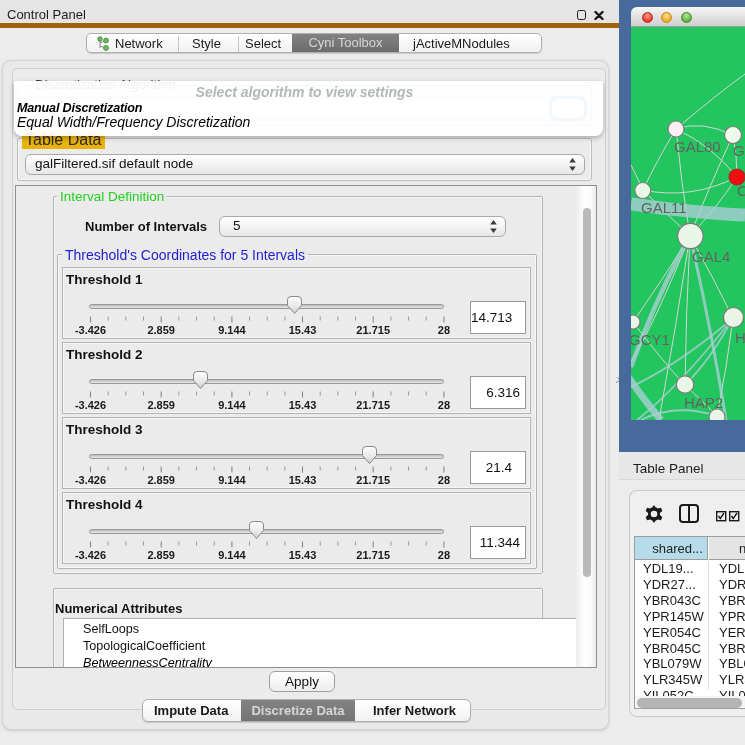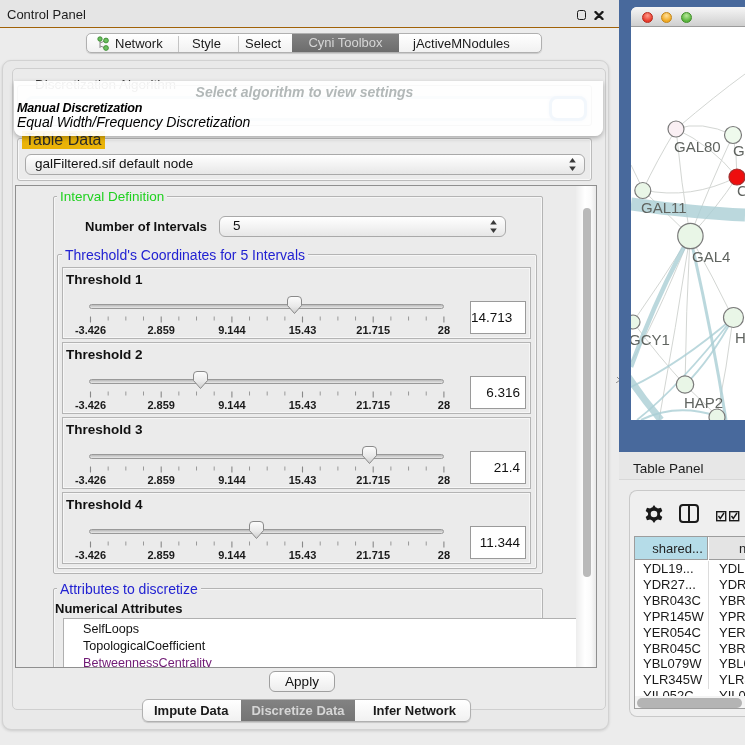--- a/index.html
+++ b/index.html
@@ -3,21 +3,21 @@
 <meta charset="utf-8">
 <style>
 * { margin:0; padding:0; box-sizing:border-box; }
 html,body { width:745px; height:745px; overflow:hidden; }
 body { font-family:"Liberation Sans", sans-serif; background:#ececec; position:relative; }
 .abs { position:absolute; }
 </style>
 </head>
 <body>
 
-<div class="abs" id="titlebar" style="left:0;top:0;width:619px;height:28px;background:#e5e5e5;border-bottom:1px solid #a16207;">
+<div class="abs" id="titlebar" style="left:0;top:0;width:619px;height:28px;background:#e5e5e5;border-bottom:5px solid #a16207;">
   <span class="abs" style="left:7px;top:7px;font-size:13px;color:#1c1c1c;">Control Panel</span>
   <span class="abs" style="left:577px;top:10px;width:9px;height:10px;border:1.8px solid #1a1a1a;border-radius:2.5px;"></span>
   <svg class="abs" style="left:594px;top:11px;" width="10" height="9" viewBox="0 0 10 9">
       <path d="M1.5 1 L8.5 8 M8.5 1 L1.5 8" stroke="#1a1a1a" stroke-width="2.4" stroke-linecap="round"></path>
     </svg>
 </div>
 
 <div class="abs" id="toptabs" style="left:86px;top:33px;width:456px;height:20px;background:linear-gradient(#ffffff,#f1f1f1);border:1px solid #b0b0b0;border-radius:5px;overflow:hidden;box-shadow:0 1px 1px rgba(0,0,0,0.15);">
   <svg class="abs" style="left:10px;top:2px;" width="12" height="15" viewBox="0 0 12 15">
     <path d="M3 3 L3 12 M3 7 L9 4.5 M3 10 L9 12" stroke="#8a8a8a" stroke-width="1" fill="none"></path>
@@ -195,21 +195,21 @@
     <svg class="abs" style="left:298.2px;top:27px;" width="17" height="20" viewBox="0 0 17 20">
 <defs>
           <linearGradient id="tg3" x1="0" y1="0" x2="0" y2="1">
             <stop offset="0" stop-color="#fdfdfd"></stop>
             <stop offset="0.6" stop-color="#e8e8e8"></stop>
             <stop offset="1" stop-color="#cccccc"></stop>
           </linearGradient>
         </defs>
 <path d="M1.5 5 Q1.5 1.5 5 1.5 H12 Q15.5 1.5 15.5 5 V10.5 L8.5 18.5 L1.5 10.5 Z" fill="url(#tg3)" stroke="#8a8a8a" stroke-width="1"></path>
       </svg>
-    <div class="abs" style="left:407px;top:33px;width:56px;height:33px;background:#fff;border:1px solid #9a9a9a;font-size:13.5px;color:#111;text-align:right;line-height:31px;padding-right:5px;">21.4</div>
+    <div class="abs" style="left:407px;top:33px;width:56px;height:33px;background:#fff;border:1px solid #9a9a9a;font-size:13.5px;color:#111;text-align:right;line-height:31px;padding-right:13px;">21.4</div>
   </div>
   <div class="abs" style="left:46px;top:306px;width:469px;height:72px;border:1px solid #b4b4b4;background:#ebebeb;box-shadow:inset 0 0 0 1px #f6f6f6;">
     <span class="abs" style="left:3px;top:3.5px;font-size:13.5px;font-weight:bold;color:#111;">Threshold 4</span>
     <div class="abs" style="left:26px;top:36px;width:355px;height:5px;background:linear-gradient(#b9b9b9,#e8e8e8);border:1px solid #999;border-radius:2.5px;"></div>
     <svg class="abs" style="left:0px;top:47px;" width="420" height="9" viewBox="0 0 420 9">
         <line x1="27.5" y1="1.5" x2="27.5" y2="7.5" stroke="#888" stroke-width="1.1"></line>
         <line x1="45.17" y1="1.5" x2="45.17" y2="5.5" stroke="#999" stroke-width="1"></line>
         <line x1="62.84" y1="1.5" x2="62.84" y2="5.5" stroke="#999" stroke-width="1"></line>
         <line x1="80.51" y1="1.5" x2="80.51" y2="5.5" stroke="#999" stroke-width="1"></line>
         <line x1="98.2" y1="1.5" x2="98.2" y2="7.5" stroke="#888" stroke-width="1.1"></line>
@@ -243,26 +243,25 @@
             <stop offset="0.6" stop-color="#e8e8e8"></stop>
             <stop offset="1" stop-color="#cccccc"></stop>
           </linearGradient>
         </defs>
 <path d="M1.5 5 Q1.5 1.5 5 1.5 H12 Q15.5 1.5 15.5 5 V10.5 L8.5 18.5 L1.5 10.5 Z" fill="url(#tg4)" stroke="#8a8a8a" stroke-width="1"></path>
       </svg>
     <div class="abs" style="left:407px;top:33px;width:56px;height:33px;background:#fff;border:1px solid #9a9a9a;font-size:13.5px;color:#111;text-align:right;line-height:31px;padding-right:5px;">11.344</div>
   </div>
 
   <div class="abs" style="left:37px;top:402px;width:490px;height:100px;border:1px solid #b4b4b4;border-radius:2px;box-shadow:inset 0 0 0 1px #f6f6f6;"></div>
-  <span class="abs" style="left:41px;top:394.5px;font-size:14px;color:#2222d2;background:#ebebeb;padding:0 3px;">Attributes to discretize</span>
   <span class="abs" style="left:39px;top:415px;font-size:13px;font-weight:bold;color:#111;">Numerical Attributes</span>
   <div class="abs" style="left:47px;top:432px;width:565px;height:56px;background:#fff;border:1px solid #b0b0b0;">
     <span class="abs" style="left:19px;top:3px;font-size:12.6px;color:#111;">SelfLoops</span>
     <span class="abs" style="left:19px;top:20px;font-size:12.6px;color:#111;">TopologicalCoefficient</span>
-    <span class="abs" style="left:19px;top:37px;font-size:12.6px;color:#701a75;">BetweennessCentrality</span>
+    <span class="abs" style="left:19px;top:37px;font-size:12.6px;color:#000000;font-style:italic;">BetweennessCentrality</span>
     <div class="abs" style="right:1px;top:0;width:12px;height:55px;background:#f2f2f2;"></div>
     <div class="abs" style="right:3px;top:5px;width:8px;height:50px;background:#b6b6b6;border-radius:4px;"></div>
   </div>
 </div>
 
 <div class="abs" style="left:576px;top:186px;width:20px;height:481px;background:linear-gradient(90deg,#ededed,#ffffff 45%,#fafafa 75%,#e8e8e8);"></div>
 <div class="abs" style="left:583px;top:208px;width:8px;height:369px;background:#b9b9b9;border-radius:4px;"></div>
 
 <div class="abs" style="left:269px;top:671px;width:66px;height:21px;background:linear-gradient(#ffffff,#ededed);border:1px solid #9f9f9f;border-radius:6px;text-align:center;font-size:13.5px;color:#111;line-height:20px;">Apply</div>
 
@@ -276,21 +275,21 @@
   <span class="abs" style="left:-4px;right:4px;top:3px;text-align:center;font-size:14px;font-weight:bold;color:#b2b8b8;">Select algorithm to view settings</span>
   <span class="abs" style="left:3px;top:19.5px;font-size:12.6px;letter-spacing:-0.2px;font-weight:bold;color:#000;">Manual Discretization</span>
   <span class="abs" style="left:3px;top:33px;font-size:14px;color:#000;">Equal Width/Frequency Discretization</span>
 </div>
 
 <div class="abs" style="left:616px;top:369px;width:4px;height:6px;"><svg width="4" height="6" viewBox="0 0 4 6">
       <path d="M0 6 L4 3 L1 0" fill="none" stroke="#8a8a8a" stroke-width="1"></path>
     </svg></div>
 
 <div class="abs" id="netpanel" style="left:619px;top:0;width:126px;height:452px;background:#48699c;"></div>
-<div class="abs" id="netwin" style="left:631px;top:7px;width:114px;height:413px;background:#ffffff;border-radius:6px 0 0 0;overflow:hidden;">
+<div class="abs" id="netwin" style="left:631px;top:7px;width:114px;height:413px;background:#22c55e;border-radius:6px 0 0 0;overflow:hidden;">
   <div class="abs" style="left:0;top:0;width:114px;height:20px;background:linear-gradient(#f6f6f6,#cfcfcf);border-bottom:1px solid #9c9c9c;">
     <span class="abs" style="left:11px;top:5px;width:11px;height:11px;border-radius:50%;background:radial-gradient(circle at 50% 30%,#ff9a8a,#e8392a 70%);border:1px solid #b5281c;"></span>
     <span class="abs" style="left:30px;top:5px;width:11px;height:11px;border-radius:50%;background:radial-gradient(circle at 50% 30%,#ffe09a,#f0a820 70%);border:1px solid #c08418;"></span>
     <span class="abs" style="left:50px;top:5px;width:11px;height:11px;border-radius:50%;background:radial-gradient(circle at 50% 30%,#b8e89a,#58b43c 70%);border:1px solid #3f8c28;"></span>
   </div>
   <svg class="abs" style="left:0;top:20px;" width="114" height="393" viewBox="0 0 114 393">
     <g fill="none" stroke="#d3d6d3" stroke-width="1">
       <path d="M45,102 Q70,93 102,108"></path>
       <path d="M45,102 Q80,118 106,150"></path>
       <path d="M45,102 Q25,135 12,163"></path>

